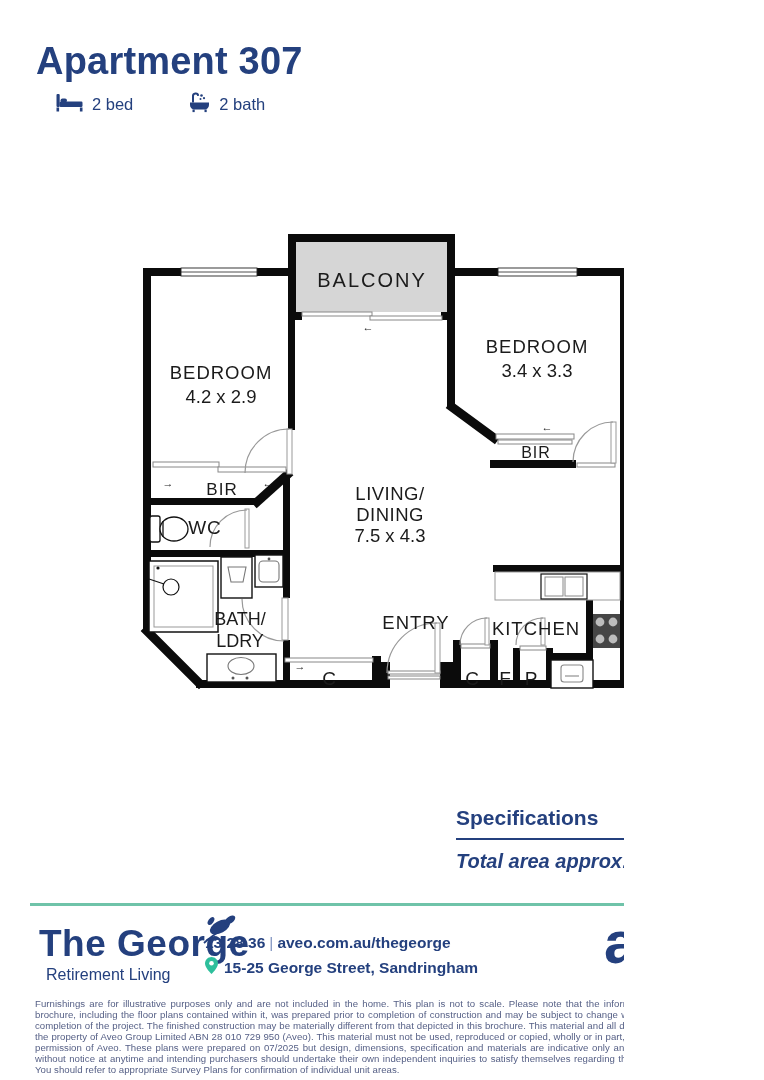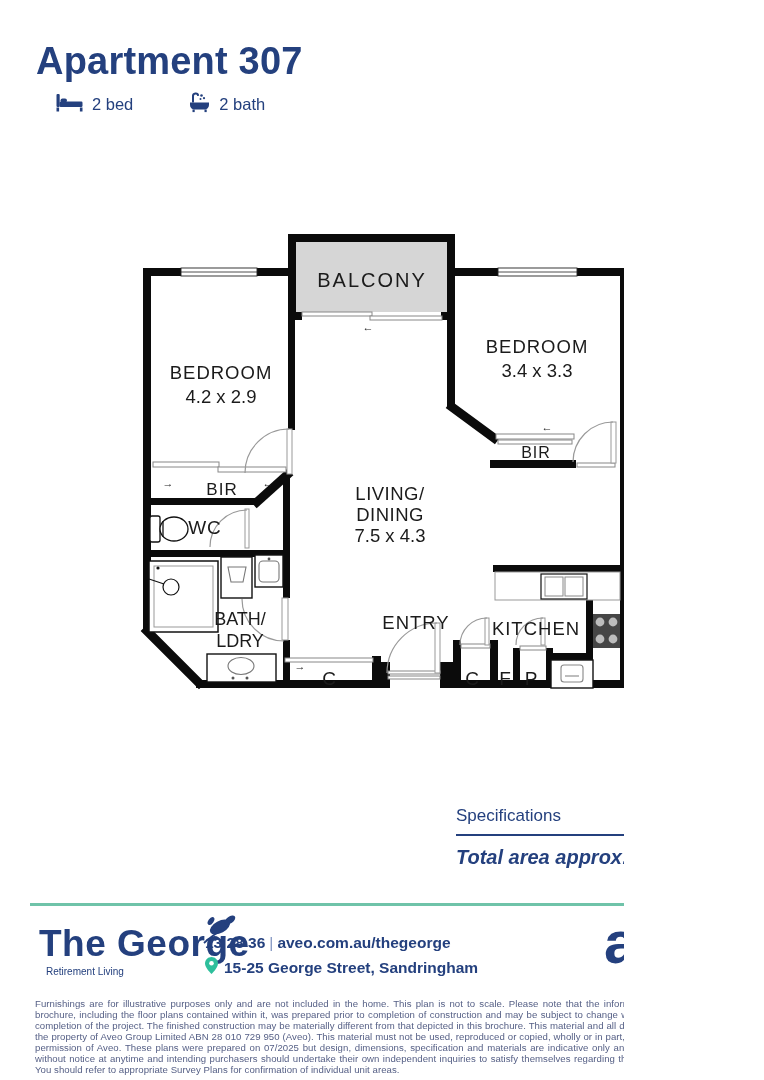--- a/index.html
+++ b/index.html
@@ -10,31 +10,31 @@
            letter-spacing:0.2px; color:#24407e; }
 
   .features { position:absolute; left:36px; top:82px; display:flex; gap:36px;
               align-items:center; color:#24407e; font-size:16.5px; }
   .feature { display:flex; align-items:center; gap:9px;padding-left:20px; }
 
   .plan-svg { position:absolute; left:0; top:0; width:764px; height:1080px; }
   .plan-svg text { font-family:"Liberation Sans", sans-serif; fill:#1b1b1b; }
 
   .specs { position:absolute; left:456px; top:796px; width:272px; color:#24407e; }
-  .specs h2 { font-size:17px; font-weight:400; }
+  .specs h2 { font-size:21px; font-weight:700; }
   .specs .rule { border:none; border-top:2px solid #24407e; margin-top:8px; }
   .specs .row { display:flex; justify-content:flex-start; margin-top:10px;
                 font-size:20px; font-weight:700;font-style:italic; }
 
   .teal-rule { position:absolute; left:30px; top:893px; width:704px; height:3px;
                background:#6fc3a9; }
 
   .brand { position:absolute; left:39px; top:915px; color:#24407e; }
   .brand .name { font-size:37px; font-weight:600; letter-spacing:0.5px; line-height:1; }
-  .brand .sub  { font-size:10px; margin-top:4px; margin-left:7px; }
+  .brand .sub  { font-size:16px; margin-top:4px; margin-left:7px; }
   .brand-leaf { position:absolute; left:196px; top:903px; }
 
   .contact { position:absolute; left:205px; top:924px; color:#24407e;
              font-size:15.5px; font-weight:700; }
   .contact .sep { color:#7f93c0; font-weight:400; padding:0 4px; }
   .contact .line2 { margin-top:5px; display:flex; align-items:center; gap:6px; }
 
   .aveo { position:absolute; left:604px; top:903px; display:flex; align-items:flex-start;
           color:#24407e; font-size:60px; font-weight:600; letter-spacing:-2px; line-height:1; }
   .aveo .leafv { margin:9px 1px 0 3px; }

